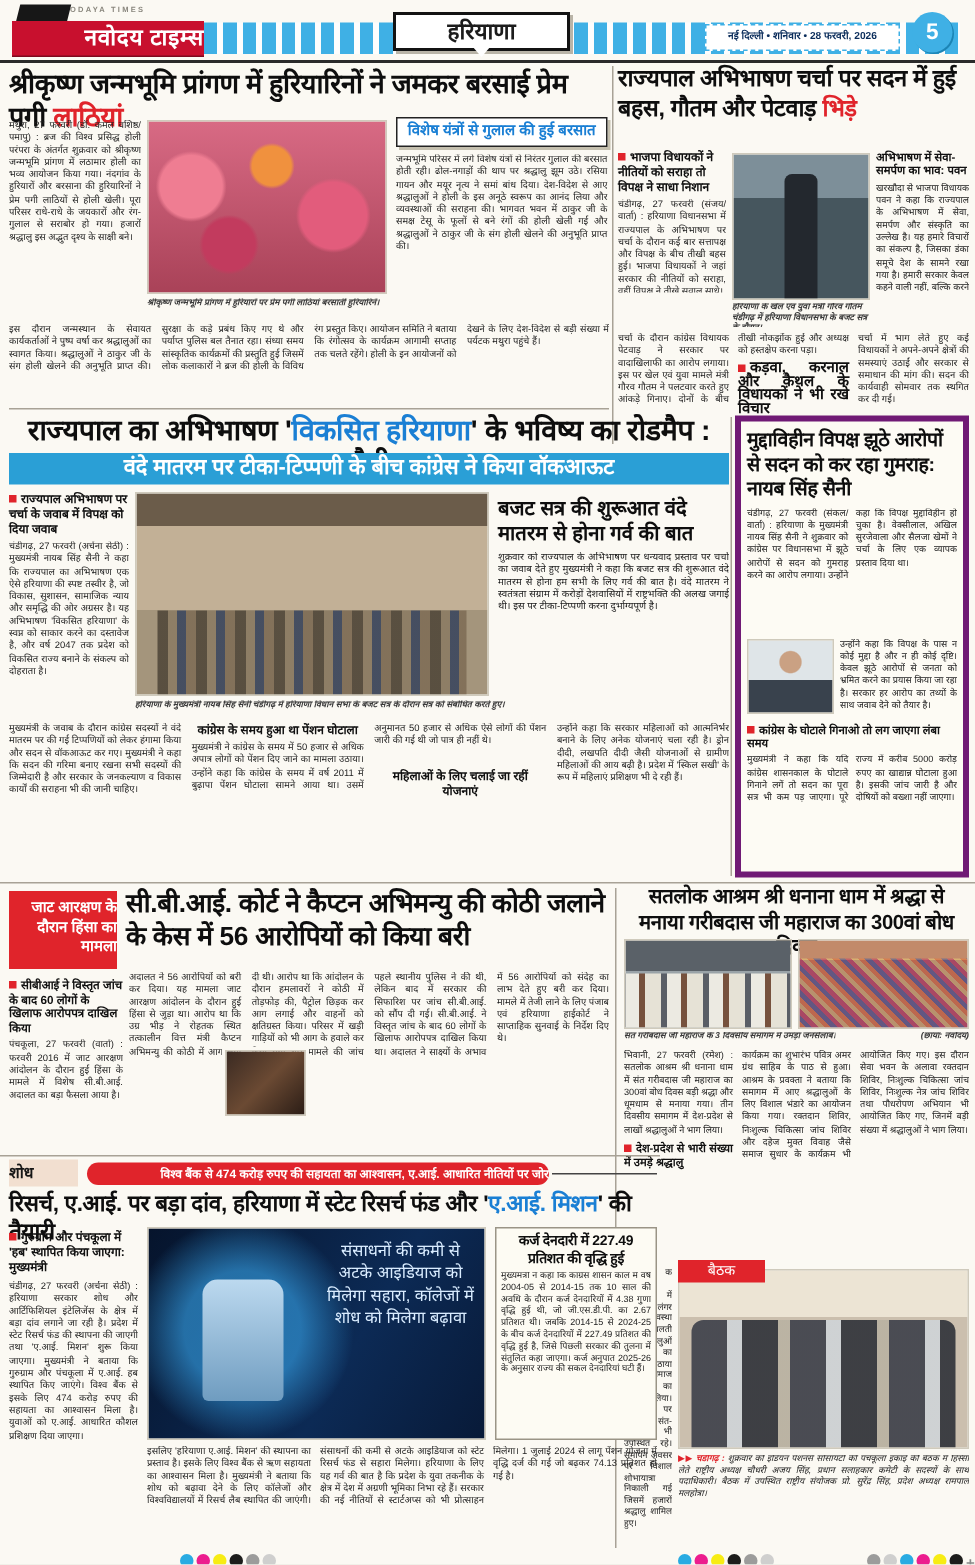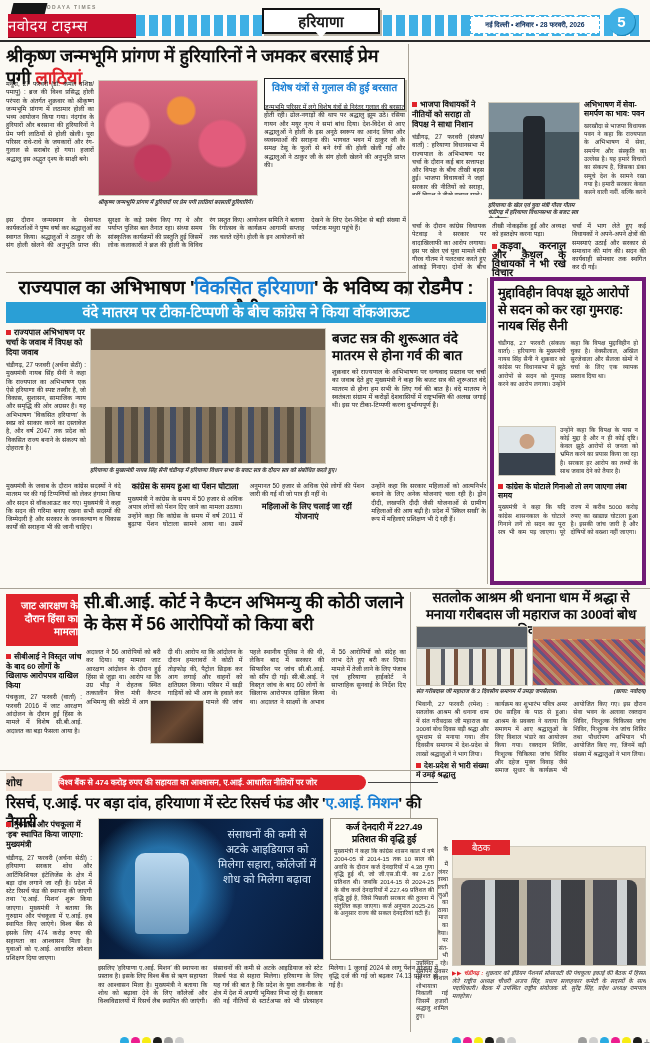--- a/index.html
+++ b/index.html
@@ -15,38 +15,38 @@
   .cols2{column-count:2;column-gap:5px}
   .sq{display:inline-block;width:5px;height:5px;background:#e0242b;margin-right:3px}
   .subhead{font-weight:800;font-size:8px;line-height:10px;color:#101010}
   .cap{font-size:5.8px;line-height:7px;color:#3a3a3a;font-weight:700;font-style:italic;overflow:hidden}
   .photo{position:absolute;overflow:hidden;border:1px solid #cfcabc}
   .rule{position:absolute;background:#a8a296}
   
   .brandtop{position:absolute;left:32px;top:4px;font-size:5px;letter-spacing:1.5px;color:#8a877e;font-weight:700}
   .flag{position:absolute;left:12px;top:3px;width:34px;height:12px;background:#171717;transform:skewX(-14deg)}
   .logo{position:absolute;left:8px;top:14px;width:128px;height:23px;background:#c8102e;color:#fff;
-        font-weight:400;font-size:15px;text-align:left;line-height:23px;letter-spacing:0.5px;box-shadow:0 1px 0 #7e0a1e}
+        font-weight:700;font-size:15px;text-align:right;line-height:23px;letter-spacing:0.5px;box-shadow:0 1px 0 #7e0a1e}
   .strip{position:absolute;left:136px;top:15px;width:504px;height:21px;
         background:repeating-linear-gradient(90deg,#3fb0e5 0 9px,#fdfdfd 9px 13px)}
   .badge{position:absolute;left:262px;top:8px;width:118px;height:26px;background:#fff;border:2px solid #131313;
         font-weight:800;font-size:15px;text-align:center;line-height:23px;box-shadow:2px 2px 0 #b9b4a7}
   .badge::after{content:"";position:absolute;left:50%;bottom:-6px;margin-left:-6px;border:6px solid transparent;border-top:7px solid #fff;border-bottom:0}
   .edition{position:absolute;left:470px;top:16px;width:130px;height:18px;background:#fff;border:1px dashed #3fb0e5;
         font-size:6.8px;font-weight:700;color:#0b2d5b;text-align:center;line-height:16px}
   .pnum{position:absolute;left:608px;top:8px;width:27px;height:27px;border-radius:50%;background:#3fb0e5;color:#fff;
         font-weight:800;font-size:15px;text-align:center;line-height:27px;box-shadow:1px 1px 0 #1c84b5}
   .banner{position:absolute;left:6px;top:302px;width:480px;height:21px;background:#2a9fd6;color:#fff;
         font-weight:800;font-size:14.5px;text-align:center;line-height:21px}
-  .specialbox{position:absolute;left:264px;top:78px;width:141px;height:32px;border:1.3px solid #222;background:#fff;
+  .specialbox{position:absolute;left:264px;top:78px;width:141px;height:20px;border:1.3px solid #222;background:#fff;
         color:#1a7fd4;font-weight:800;font-size:10px;text-align:center;line-height:18px;box-shadow:2px 2px 0 #c4bfae}
   .tagbox{position:absolute;left:6px;top:594px;width:72px;height:52px;background:#e0242b;color:#fff;font-weight:800;
         font-size:10px;line-height:13px;text-align:right;padding-top:5px}
   .pill{position:absolute;left:58px;top:775px;width:308px;height:15px;background:#e0242b;border-radius:8px;color:#fff;
-        font-weight:700;font-size:8px;text-align:left;line-height:15px}
+        font-weight:700;font-size:8px;text-align:right;line-height:15px}
   .shodh{position:absolute;left:6px;top:773px;width:46px;height:18px;background:#f2dfd0;color:#161616;font-weight:800;
         font-size:10.5px;text-align:left;line-height:18px}
   .redlabel{position:absolute;background:#e0242b;color:#fff;font-weight:400;font-size:9.5px;text-align:center}
   .debt{position:absolute;left:330px;top:818px;width:108px;height:142px;border:1px solid #9a9486;background:#fdfbf3;padding:3px}
   .aiov{position:absolute;right:4px;top:8px;width:104px;color:#d9ecff;font-weight:400;font-size:11px;line-height:15px;text-align:center}
   .lead{font-weight:800;font-size:13.5px;line-height:17px;color:#0e0e0e}
   .dot{display:inline-block;width:9px;height:9px;border-radius:50%;margin-right:2px}
   .c1{background:#29abe2}.c2{background:#ec1d8e}.c3{background:#f7ec13}.c4{background:#1d1d1b}.c5{background:#9c9c9b}.c6{background:#cfcfce}
   .fig{position:absolute;background:#23282e}
 </style>
@@ -67,20 +67,21 @@
   <div class="abs hl" style="left:6px;top:45px;width:400px;font-size:18px;line-height:22px"><span>श्रीकृष्ण जन्मभूमि प्रांगण में हुरियारिनों ने जमकर बरसाई प्रेम पगी </span><span class="red">लाठियां</span></div>
   <div class="abs body" style="left:6px;top:80px;width:88px;height:132px">मथुरा, 27 फरवरी (डॉ. कमल वशिष्ठ/पमापु) : ब्रज की विश्व प्रसिद्ध होली परंपरा के अंतर्गत शुक्रवार को श्रीकृष्ण जन्मभूमि प्रांगण में लठामार होली का भव्य आयोजन किया गया। नंदगांव के हुरियारों और बरसाना की हुरियारिनों ने प्रेम पगी लाठियों से होली खेली। पूरा परिसर राधे-राधे के जयकारों और रंग-गुलाल से सराबोर हो गया। हजारों श्रद्धालु इस अद्भुत दृश्य के साक्षी बने।</div>
   <div class="photo" style="left:98px;top:80px;width:160px;height:116px;background:radial-gradient(circle at 18% 38%,#ef7d92 0 14%,transparent 16%),radial-gradient(circle at 52% 26%,#f0913e 0 11%,transparent 13%),radial-gradient(circle at 78% 55%,#e25c7c 0 16%,transparent 18%),radial-gradient(circle at 34% 72%,#c23b5e 0 13%,transparent 15%),linear-gradient(#d86a84,#a94258)"></div>
   <div class="abs cap" style="left:98px;top:199px;width:160px;height:14px">श्रीकृष्ण जन्मभूमि प्रांगण में हुरियारों पर प्रेम पगी लाठियां बरसातीं हुरियारिनें।</div>
   <div class="specialbox">विशेष यंत्रों से गुलाल की हुई बरसात</div>
   <div class="abs body" style="left:264px;top:103px;width:141px;height:110px">जन्मभूमि परिसर में लगे विशेष यंत्रों से निरंतर गुलाल की बरसात होती रही। ढोल-नगाड़ों की थाप पर श्रद्धालु झूम उठे। रसिया गायन और मयूर नृत्य ने समां बांध दिया। देश-विदेश से आए श्रद्धालुओं ने होली के इस अनूठे स्वरूप का आनंद लिया और व्यवस्थाओं की सराहना की। भागवत भवन में ठाकुर जी के समक्ष टेसू के फूलों से बने रंगों की होली खेली गई और श्रद्धालुओं ने ठाकुर जी के संग होली खेलने की अनुभूति प्राप्त की।</div>
   <div class="abs body cols4" style="left:6px;top:216px;width:400px;height:52px">इस दौरान जन्मस्थान के सेवायत कार्यकर्ताओं ने पुष्प वर्षा कर श्रद्धालुओं का स्वागत किया। श्रद्धालुओं ने ठाकुर जी के संग होली खेलने की अनुभूति प्राप्त की। सुरक्षा के कड़े प्रबंध किए गए थे और पर्याप्त पुलिस बल तैनात रहा। संध्या समय सांस्कृतिक कार्यक्रमों की प्रस्तुति हुई जिसमें लोक कलाकारों ने ब्रज की होली के विविध रंग प्रस्तुत किए। आयोजन समिति ने बताया कि रंगोत्सव के कार्यक्रम आगामी सप्ताह तक चलते रहेंगे। होली के इन आयोजनों को देखने के लिए देश-विदेश से बड़ी संख्या में पर्यटक मथुरा पहुंचे हैं।</div>
   <div class="rule" style="left:6px;top:272px;width:400px;height:1px"></div>
   <div class="rule" style="left:408px;top:44px;width:1px;height:252px"></div>
 
+  <div class="abs hl" style="left:412px;top:43px;width:234px;font-size:15.5px;line-height:19.5px"><span>राज्यपाल अभिभाषण चर्चा पर सदन में हुई बहस, गौतम और पेटवाड़ </span><span class="red">भिड़े</span></div>
   <div class="abs" style="left:412px;top:100px;width:72px;height:118px">
     <div class="subhead"><span class="sq"></span><span>भाजपा विधायकों ने नीतियों को सराहा तो विपक्ष ने साधा निशान</span></div>
     <div class="body" style="margin-top:3px;height:62px">चंडीगढ़, 27 फरवरी (संजय/वार्ता) : हरियाणा विधानसभा में राज्यपाल के अभिभाषण पर चर्चा के दौरान कई बार सत्तापक्ष और विपक्ष के बीच तीखी बहस हुई। भाजपा विधायकों ने जहां सरकार की नीतियों को सराहा, वहीं विपक्ष ने तीखे सवाल साधे।</div>
   </div>
   <div class="photo" style="left:488px;top:102px;width:92px;height:98px;background:linear-gradient(180deg,#7d8f99 0 30%,#46565e 30% 100%)">
       <div class="fig" style="left:38%;top:14%;width:24%;height:86%;border-radius:5px 5px 0 0"></div>
     </div>
   <div class="abs cap" style="left:488px;top:202px;width:92px;height:16px">हरियाणा के खेल एवं युवा मंत्री गौरव गौतम चंडीगढ़ में हरियाणा विधानसभा के बजट सत्र के दौरान।</div>
   <div class="abs" style="left:584px;top:100px;width:62px;height:118px">
     <div class="subhead" style="font-size:7.6px;line-height:9.4px">अभिभाषण में सेवा-समर्पण का भाव: पवन</div>
@@ -103,21 +104,21 @@
   </div>
   <div class="abs" style="left:332px;top:330px;width:154px;height:134px">
     <div class="lead">बजट सत्र की शुरूआत वंदे मातरम से होना गर्व की बात</div>
     <div class="body" style="margin-top:4px;height:76px;font-size:6.5px">शुक्रवार को राज्यपाल के अभिभाषण पर धन्यवाद प्रस्ताव पर चर्चा का जवाब देते हुए मुख्यमंत्री ने कहा कि बजट सत्र की शुरूआत वंदे मातरम से होना हम सभी के लिए गर्व की बात है। वंदे मातरम ने स्वतंत्रता संग्राम में करोड़ों देशवासियों में राष्ट्रभक्ति की अलख जगाई थी। इस पर टीका-टिप्पणी करना दुर्भाग्यपूर्ण है।</div>
   </div>
   <div class="abs cap" style="left:90px;top:467px;width:300px;height:10px">हरियाणा के मुख्यमंत्री नायब सिंह सैनी चंडीगढ़ में हरियाणा विधान सभा के बजट सत्र के दौरान सत्र को संबोधित करते हुए।</div>
   <div class="abs body cols4" style="left:6px;top:482px;width:480px;height:102px">
     <span>मुख्यमंत्री के जवाब के दौरान कांग्रेस सदस्यों ने वंदे मातरम पर की गई टिप्पणियों को लेकर हंगामा किया और सदन से वॉकआऊट कर गए। मुख्यमंत्री ने कहा कि सदन की गरिमा बनाए रखना सभी सदस्यों की जिम्मेदारी है और सरकार के जनकल्याण व विकास कार्यों की सराहना भी की जानी चाहिए।</span>
     <div class="subhead" style="margin:3px 0;text-align:center">कांग्रेस के समय हुआ था पेंशन घोटाला</div>
     <span>मुख्यमंत्री ने कांग्रेस के समय में 50 हजार से अधिक अपात्र लोगों को पेंशन दिए जाने का मामला उठाया। उन्होंने कहा कि कांग्रेस के समय में वर्ष 2011 में बुढ़ापा पेंशन घोटाला सामने आया था। उसमें अनुमानत 50 हजार से अधिक ऐसे लोगों की पेंशन जारी की गई थी जो पात्र ही नहीं थे।</span>
-    <div class="subhead" style="margin:3px 0;text-align:center">महिलाओं के लिए चलाई जा रहीं योजनाएं</div>
+    <div class="subhead" style="margin:14px 0;text-align:center">महिलाओं के लिए चलाई जा रहीं योजनाएं</div>
     <span>उन्होंने कहा कि सरकार महिलाओं को आत्मनिर्भर बनाने के लिए अनेक योजनाएं चला रही है। ड्रोन दीदी, लखपति दीदी जैसी योजनाओं से ग्रामीण महिलाओं की आय बढ़ी है। प्रदेश में 'स्किल सखी' के रूप में महिलाएं प्रशिक्षण भी दे रही हैं।</span>
   </div>
   <div class="rule" style="left:487px;top:278px;width:1px;height:306px"></div>
 
   <div class="abs" style="left:490px;top:277px;width:156px;height:308px;border:4px solid #701a75;padding:4px;background:#fdfbf4">
     <div class="hl" style="font-size:13px;line-height:16.5px">मुद्दाविहीन विपक्ष झूठे आरोपों से सदन को कर रहा गुमराह: नायब सिंह सैनी</div>
     <div class="body cols2" style="margin-top:4px;height:84px;font-size:6.1px">चंडीगढ़, 27 फरवरी (संकल/वार्ता) : हरियाणा के मुख्यमंत्री नायब सिंह सैनी ने शुक्रवार को कांग्रेस पर विधानसभा में झूठे आरोपों से सदन को गुमराह करने का आरोप लगाया। उन्होंने कहा कि विपक्ष मुद्दाविहीन हो चुका है। वेक्सीलाल, अखिल सुरजेवाला और सैलजा खेमों ने चर्चा के लिए एक व्यापक प्रस्ताव दिया था।</div>
     <div style="display:flex;gap:4px;margin-top:3px">
       <div style="width:58px;height:50px;background:radial-gradient(circle at 50% 30%,#caa183 0 16%,transparent 18%),linear-gradient(#dfe5e8 0 55%,#39424d 55%);border:1px solid #cfcabc;flex:0 0 auto"></div>
       <div class="body" style="height:52px;font-size:6.1px">उन्होंने कहा कि विपक्ष के पास न कोई मुद्दा है और न ही कोई दृष्टि। केवल झूठे आरोपों से जनता को भ्रमित करने का प्रयास किया जा रहा है। सरकार हर आरोप का तथ्यों के साथ जवाब देने को तैयार है।</div>

